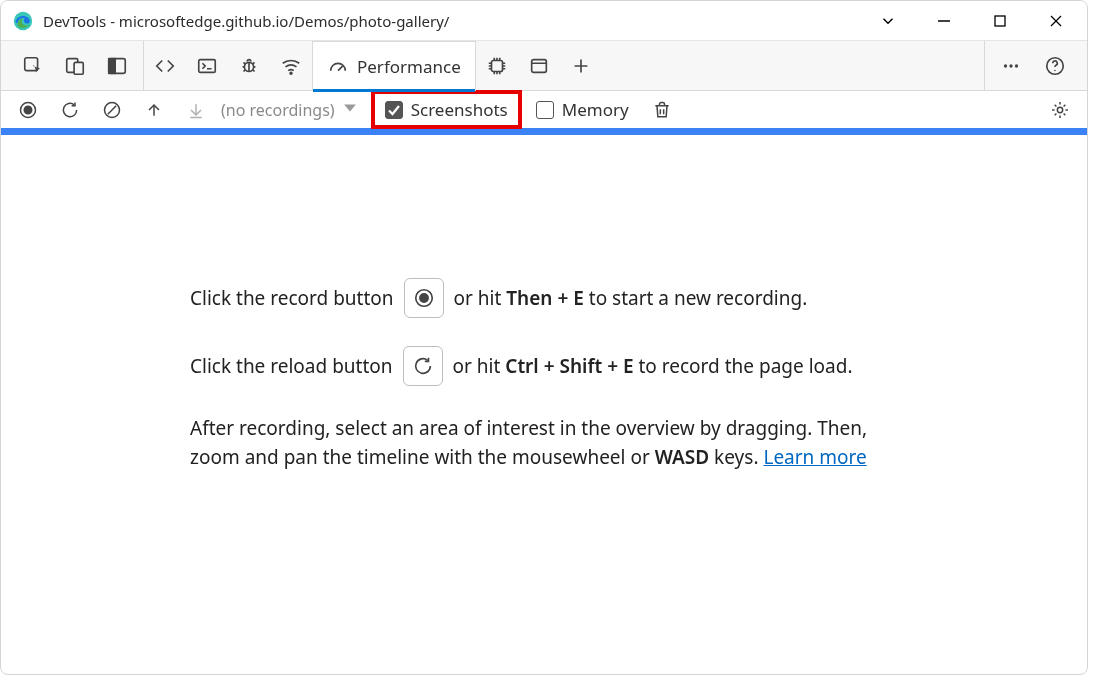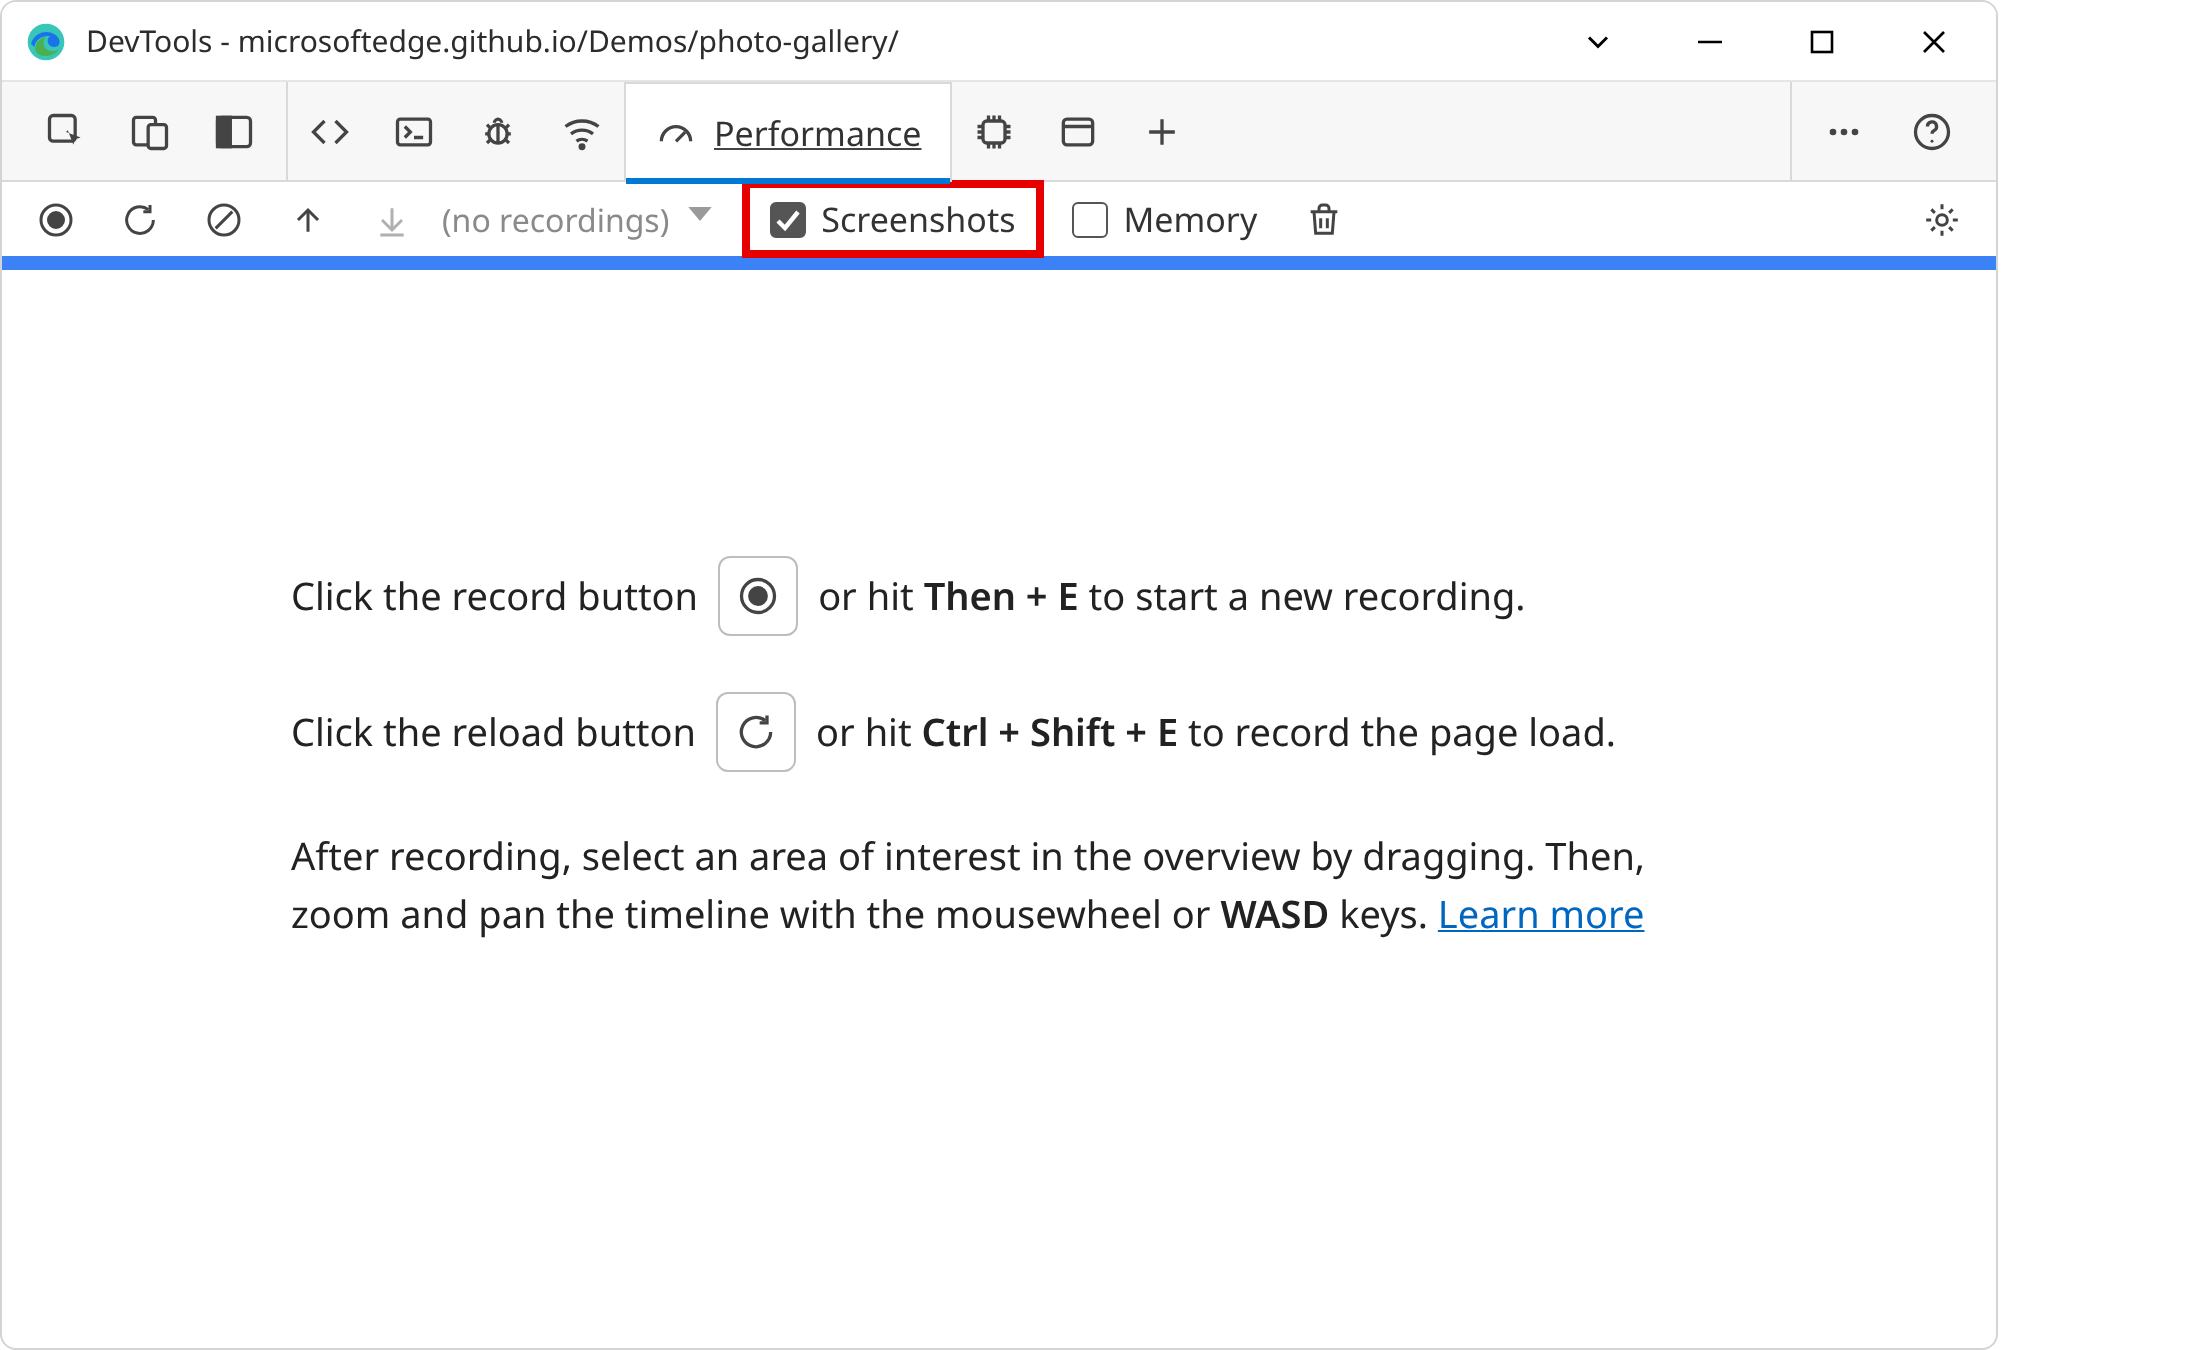--- a/index.html
+++ b/index.html
@@ -4,21 +4,21 @@
 <style>
   * { box-sizing: border-box; }
   body {
     margin: 0;
     font-family: "Segoe UI", system-ui, -apple-system, sans-serif;
     font-size: 14px;
     color: #1a1a1a;
     background: #fff;
   }
   .window {
-    width: 999px;
+    width: 1088px;
     height: 675px;
     border: 1px solid #d4d4d4;
     border-radius: 8px;
     overflow: hidden;
     display: flex;
     flex-direction: column;
     background: #fff;
   }
   
   .titlebar {
@@ -77,21 +77,20 @@
     position:relative;
   }
   .tab.icononly { padding: 0 10px; }
   .tab svg { width:22px; height:22px; }
   .tab.active {
     background:#fff;
     border-top:1px solid #d9d9d9;
     border-left:1px solid #d9d9d9;
     border-right:1px solid #d9d9d9;
     margin-bottom:-1px;
-    text-decoration:underline;
   }
   .tab.active::after{
     content:"";
     position:absolute;
     left:0; right:0; bottom:-1px;
     height:3px;
     background:#0078d4;
   }
   .tab .label { font-size:17px; color:#333; }
   .tabbar-right {

